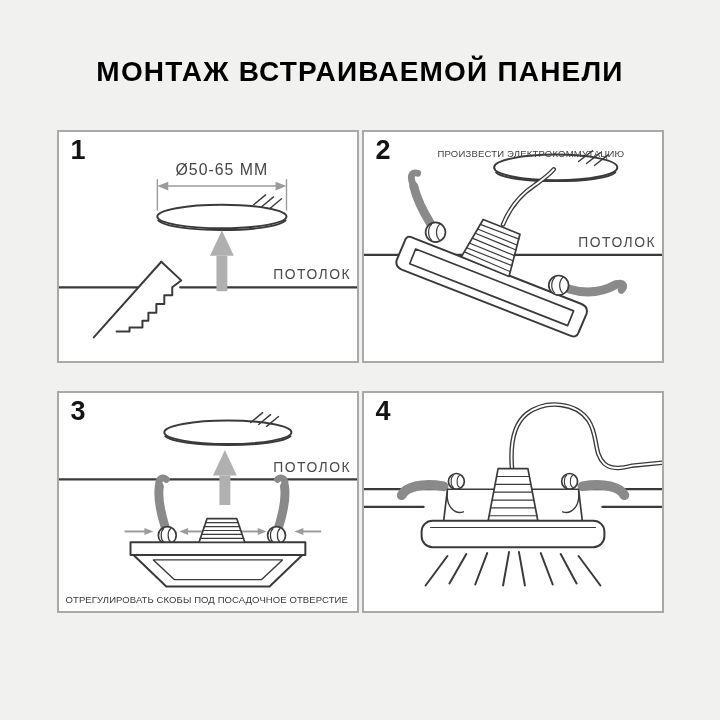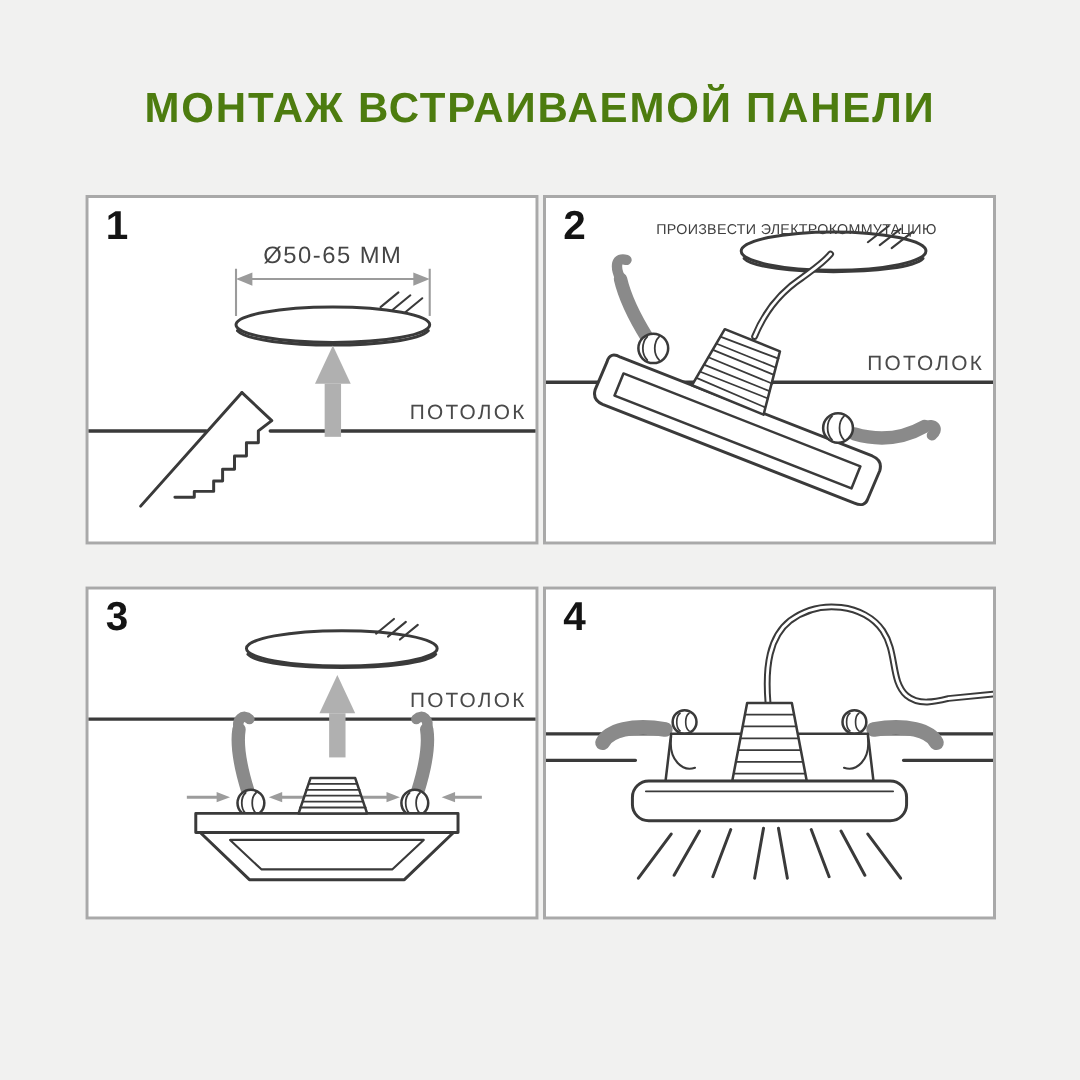--- a/index.html
+++ b/index.html
@@ -8,21 +8,21 @@
     width: 720px; height: 720px;
     background: #f1f1f0;
     font-family: "Liberation Sans", sans-serif;
     overflow: hidden;
   }
   .title {
     margin: 0; padding-top: 56px;
     text-align: center;
     font-size: 28px; font-weight: 700;
     letter-spacing: 1.2px;
-    color: #4d7c0f;
+    color: #000000;
   }
   .grid {
     width: 607px;
     margin: 42px auto 0 auto;
     display: grid;
     grid-template-columns: 302px 302px;
     grid-template-rows: 233px 222px;
     column-gap: 3px;
     row-gap: 28px;
   }
@@ -153,20 +153,21 @@
 
         <g>
           <path class="cable-out" d="M 140 94 C 148 74 160 62 172 54 C 180 48 186 44 191 38"></path>
           <path class="cable-in" d="M 140 94 C 148 74 160 62 172 54 C 180 48 186 44 191 38"></path>
         </g>
       </svg>
     </section>
 
     <section class="panel">
       <div class="step-num">3</div>
+      <div class="caption">ОТРЕГУЛИРОВАТЬ СКОБЫ ПОД ПОСАДОЧНОЕ ОТВЕРСТИЕ</div>
       <svg viewBox="0 0 300 222" preserveAspectRatio="none">
 
         <g>
           <ellipse class="wh" cx="170" cy="40" rx="64" ry="12"></ellipse>
           <path class="ln" d="M 107 44 C 118 56 222 56 233 44"></path>
           <path class="ln-t" d="M193 30 L205 20 M201 32 L213 22 M209 34 L221 24"></path>
         </g>
 
         <line class="ln" style="stroke-width:2.3" x1="0" y1="88" x2="300" y2="88"></line>
         <text class="svg-label" x="294" y="80" text-anchor="end">ПОТОЛОК</text>

